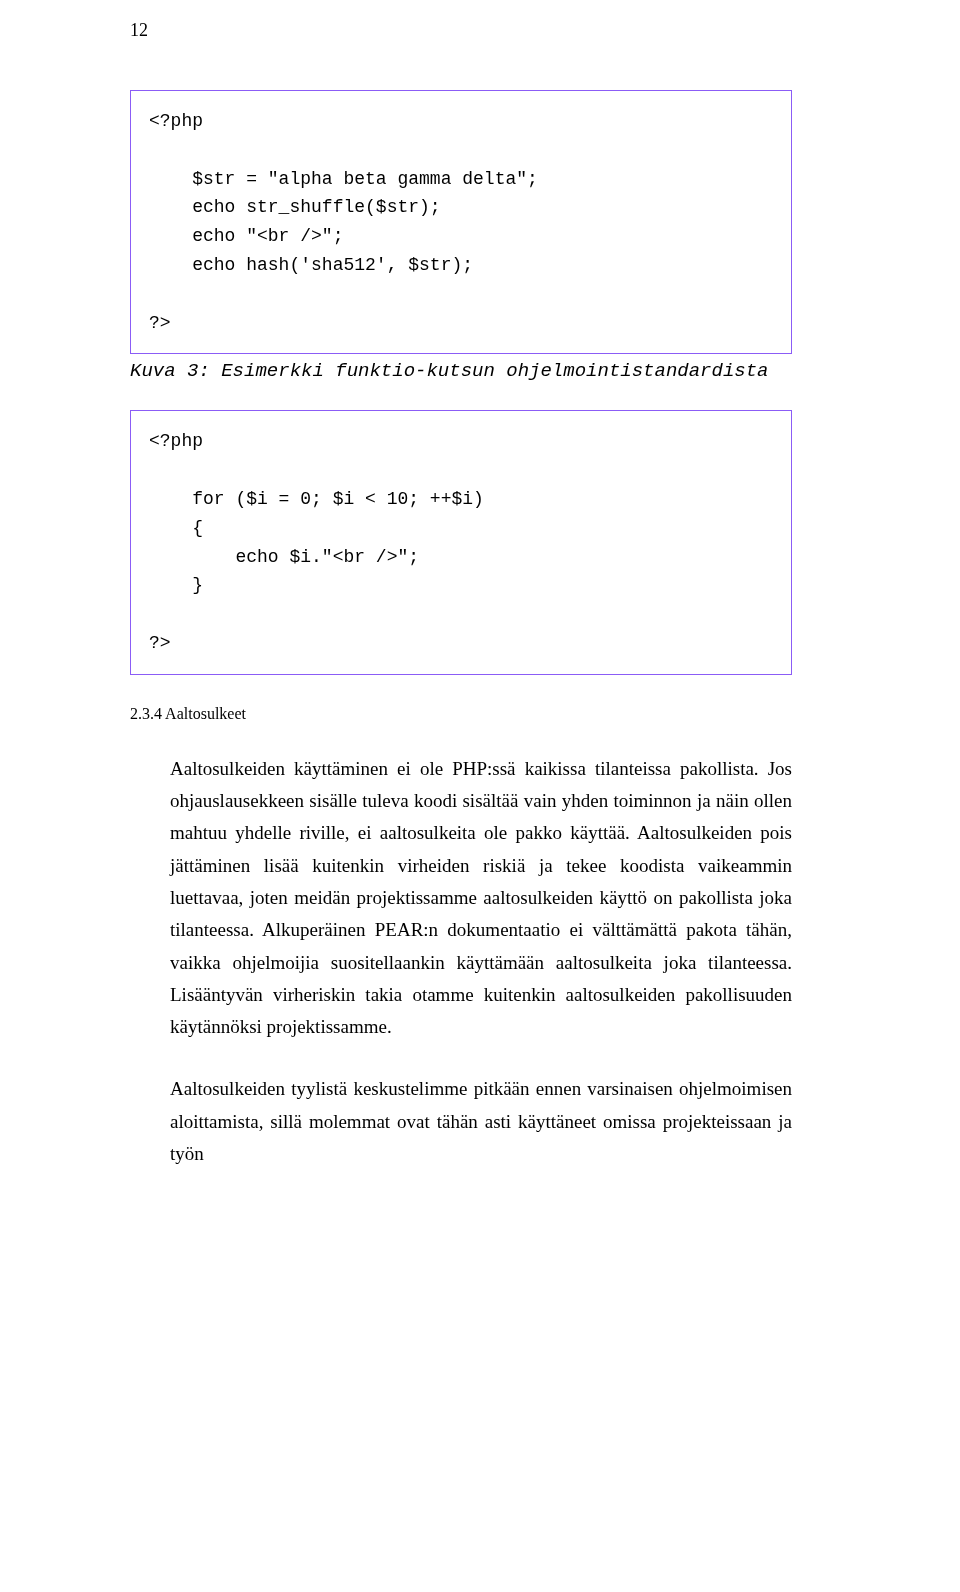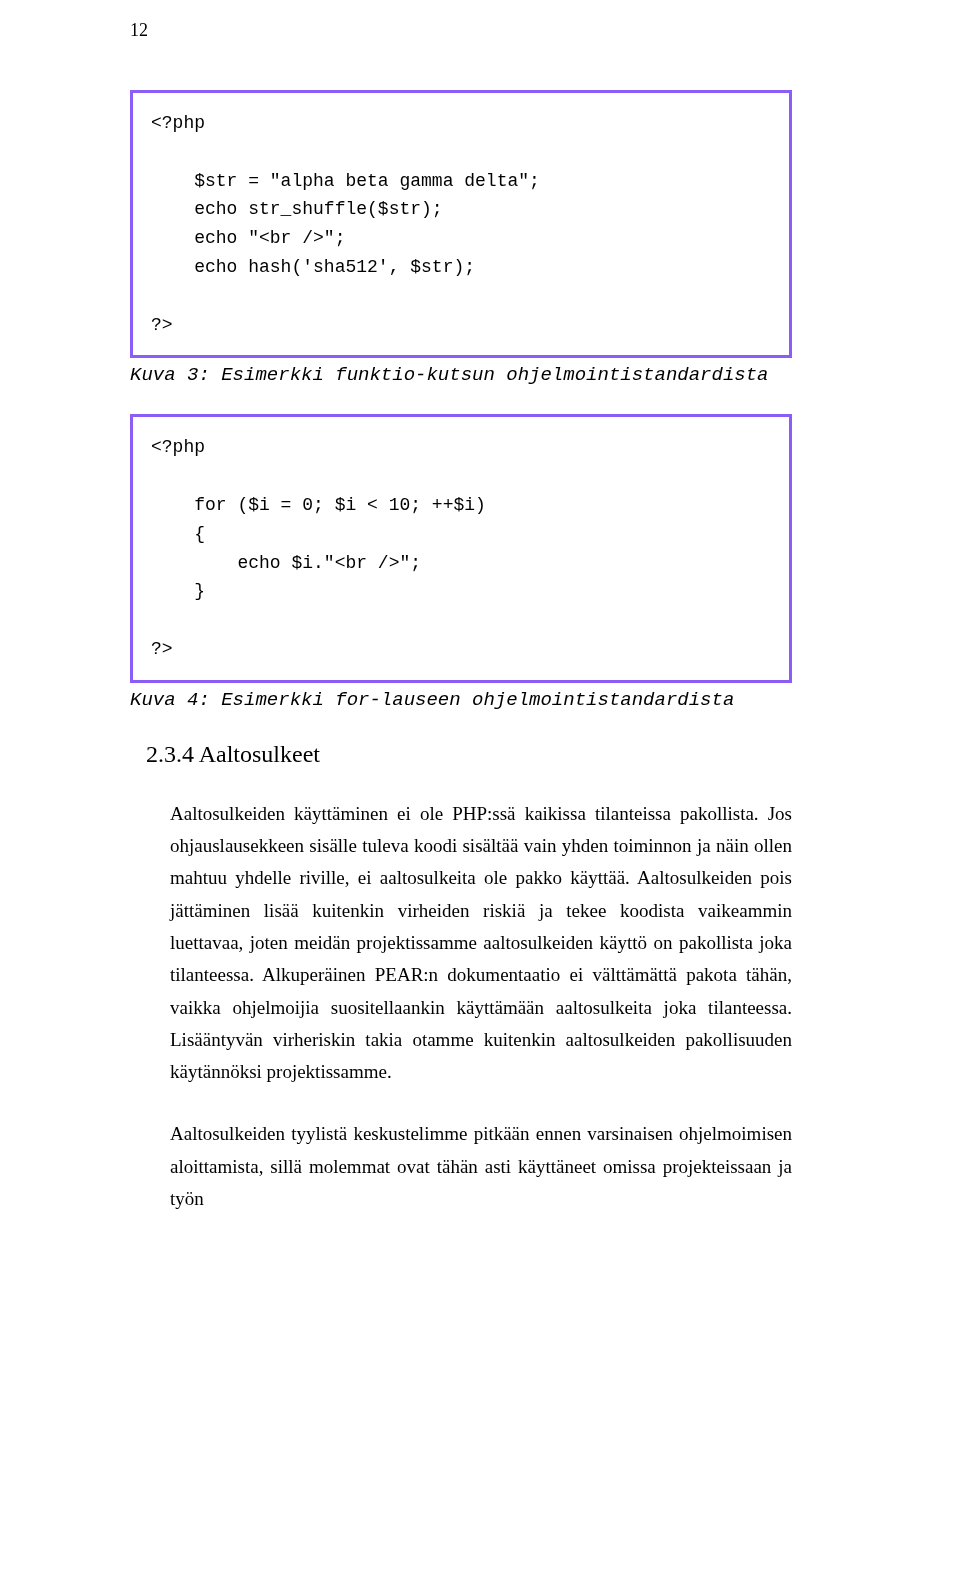--- a/index.html
+++ b/index.html
@@ -16,37 +16,37 @@
     padding: 40px 72px 60px 130px;
     position: relative;
   }
   .page-number {
     position: absolute;
     top: 20px;
     left: 130px;
     font-size: 18px;
   }
   .code-block {
-    border: 3px solid #8b5cf6;
+    border: 1px solid #8b5cf6;
     padding: 16px 18px;
     font-family: "Courier New", Courier, monospace;
     font-size: 18px;
     white-space: pre;
     line-height: 1.6;
     margin-bottom: 6px;
   }
   .caption {
     font-style: italic;
     font-size: 19px;
     margin: 4px 0 28px 0;
     font-family: Liberation Mono, monospace;
   }
   .section-heading {
-    font-size: 24px;
-    margin: 30px 0 30px 16px;
+    font-size: 16px;
+    margin: 30px 0 30px 0;
   }
   .body-paragraph {
     font-size: 19px;
     line-height: 1.7;
     text-align: justify;
     margin-bottom: 30px;
     margin-left: 40px;
   }
 </style>
 </head>
@@ -71,21 +71,20 @@
 
   <div class="code-block">&lt;?php
 
     for ($i = 0; $i &lt; 10; ++$i)
     {
         echo $i."&lt;br /&gt;";
     }
 
 ?&gt;</div>
 
-  <div class="caption">Kuva 4: Esimerkki for-lauseen ohjelmointistandardista</div>
 
   <div class="section-heading">2.3.4   Aaltosulkeet</div>
 
   <div class="body-paragraph">Aaltosulkeiden käyttäminen ei ole PHP:ssä kaikissa tilanteissa pakollista. Jos ohjauslausekkeen sisälle tuleva koodi sisältää vain yhden toiminnon ja näin ollen mahtuu yhdelle riville, ei aaltosulkeita ole pakko käyttää. Aaltosulkeiden pois jättäminen lisää kuitenkin virheiden riskiä ja tekee koodista vaikeammin luettavaa, joten meidän projektissamme aaltosulkeiden käyttö on pakollista joka tilanteessa. Alkuperäinen PEAR:n dokumentaatio ei välttämättä pakota tähän, vaikka ohjelmoijia suositellaankin käyttämään aaltosulkeita joka tilanteessa. Lisääntyvän virheriskin takia otamme kuitenkin aaltosulkeiden pakollisuuden käytännöksi projektissamme.</div>
 
   <div class="body-paragraph">Aaltosulkeiden tyylistä keskustelimme pitkään ennen varsinaisen ohjelmoimisen aloittamista, sillä molemmat ovat tähän asti käyttäneet omissa projekteissaan ja työn</div>
 
 </div>
 
 </body></html>

